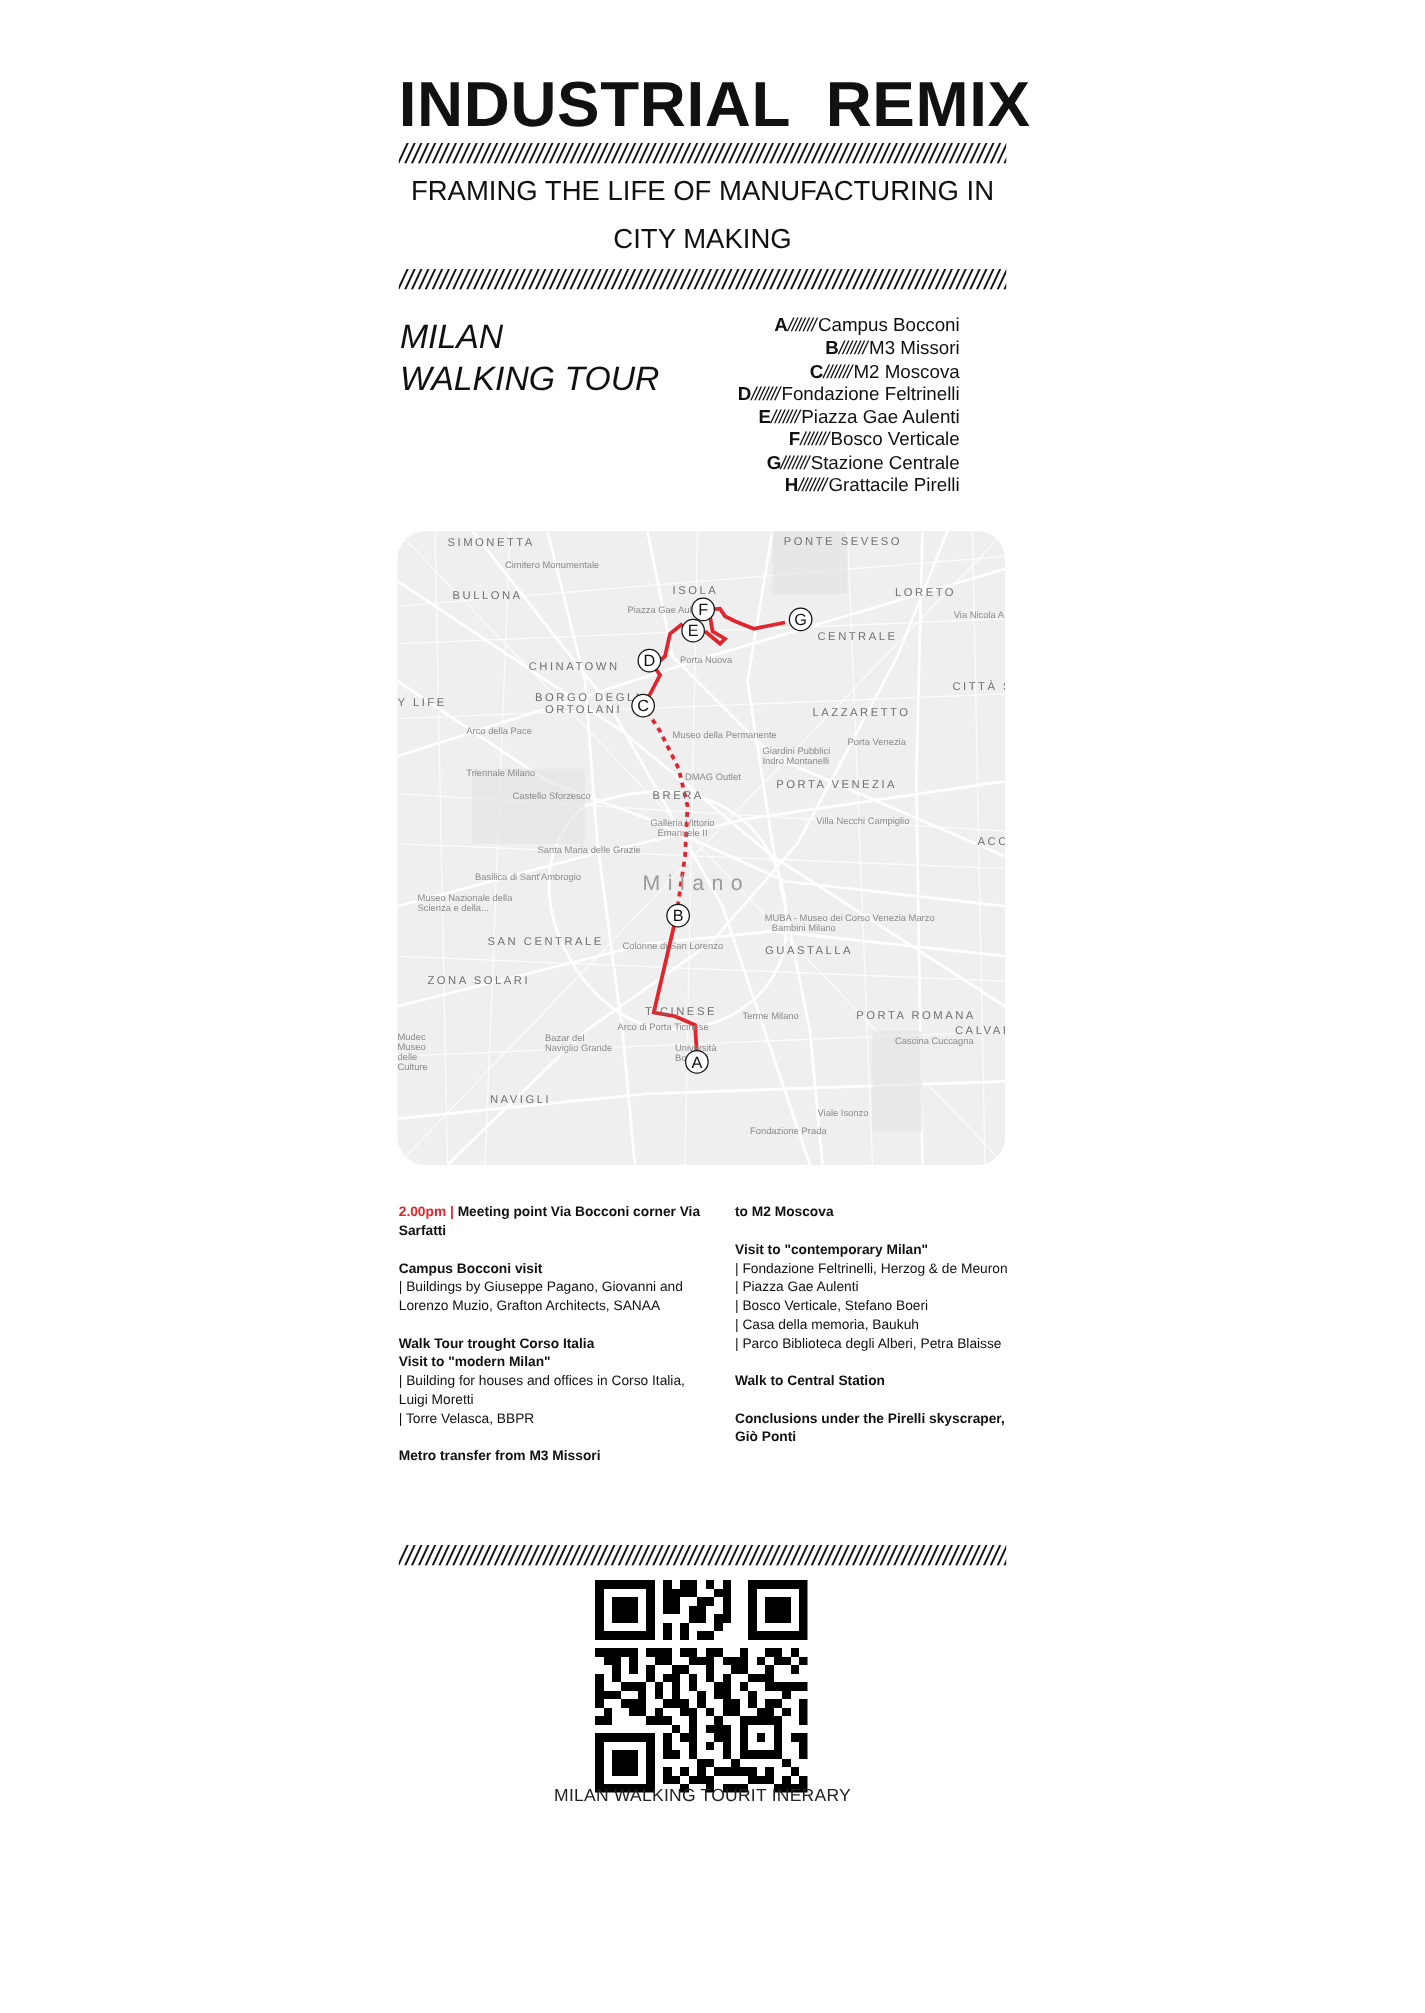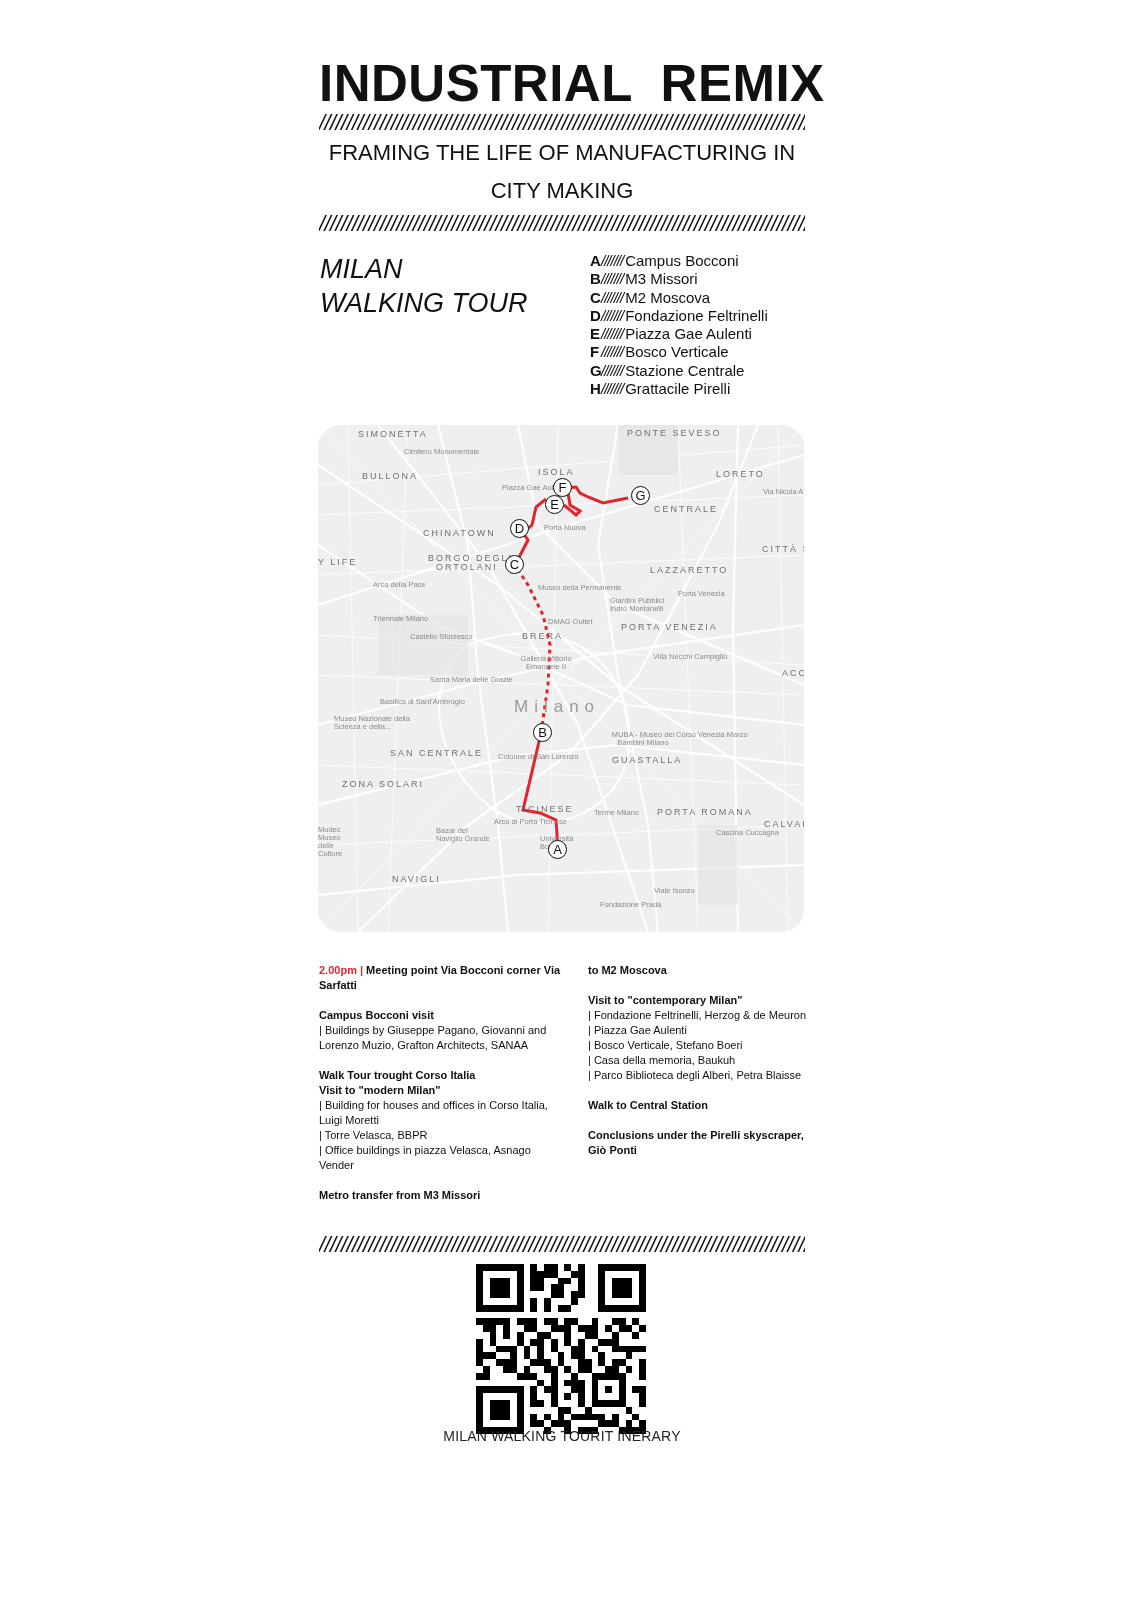--- a/index.html
+++ b/index.html
@@ -3,21 +3,21 @@
 <meta charset="utf-8">
 <style>
   html, body { margin:0; padding:0; background:#ffffff; }
   body { width:1140px; height:1610px; position:relative; overflow:hidden; font-family:"Liberation Sans", sans-serif; color:#111; }
   .abs { position:absolute; }
   .title { left:319px; top:58px; width:485px; font-size:51px; font-weight:bold; letter-spacing:0.5px; white-space:nowrap; line-height:52px; word-spacing:14px; }
   .slashes { left:319px; width:486px; height:20px; overflow:hidden; white-space:nowrap; font-size:22px; font-style:italic; line-height:20px; letter-spacing:-0.6px; color:#111; }
   .subtitle { left:319px; width:486px; text-align:center; font-size:22px; line-height:26px; color:#111; }
   .tour-title { left:320px; top:252px; font-size:27px; font-weight:normal; font-style:italic; line-height:34px; }
   .legend { left:590px; top:252px; font-size:15px; line-height:18.3px; }
-  .legend-row { white-space:nowrap; }
+  .legend-row { white-space:nowrap;text-align:right; }
   .legend-letter { font-weight:bold; display:inline-block; width:11px; }
   .legend-sep { font-style:italic; letter-spacing:-1px; margin-right:2px; }
   .map { left:318px; top:425px; width:486px; height:507px; background:#efefef; overflow:hidden;border-radius:22px; }
   .map svg { position:absolute; left:0; top:0; }
   .map-label { position:absolute; font-size:9px; letter-spacing:2px; color:#6f6f6f; white-space:nowrap; }
   .map-label.small { font-size:7.5px; letter-spacing:0; color:#8a8a8a; }
   .map-label.city { font-size:17px; letter-spacing:6px; color:#9a9a9a; }
   .marker { position:absolute; width:17px; height:17px; border:1.6px solid #111; border-radius:50%; background:#fff; font-size:13px; line-height:17px; text-align:center; color:#111; box-sizing:content-box; transform:translate(-10px,-10px); }
   .col { top:963px; width:245px; font-size:11px; line-height:15px; }
   .col p { margin:0 0 15px 0; }
@@ -105,21 +105,21 @@
   <div class="map-label" style="left:398px;top:44px;">LORETO</div>
   <div class="map-label" style="left:336px;top:79px;">CENTRALE</div>
   <div class="map-label" style="left:307px;top:140px;padding-left:25px;">LAZZARETTO</div>
   <div class="map-label" style="left:303px;top:197px;">PORTA VENEZIA</div>
   <div class="map-label" style="left:204px;top:206px;">BRERA</div>
   <div class="map-label" style="left:444px;top:119px;">CITTÀ S</div>
   <div class="map-label" style="left:72px;top:323px;">SAN CENTRALE</div>
   <div class="map-label" style="left:24px;top:354px;">ZONA SOLARI</div>
   <div class="map-label" style="left:198px;top:379px;">TICINESE</div>
   <div class="map-label" style="left:294px;top:330px;">GUASTALLA</div>
-  <div class="map-label" style="left:324px;top:382px;padding-left:15px;">PORTA ROMANA</div>
+  <div class="map-label" style="left:352px;top:382px;padding-left:15px;">PORTA ROMANA</div>
   <div class="map-label" style="left:446px;top:394px;">CALVAI</div>
   <div class="map-label" style="left:74px;top:449px;">NAVIGLI</div>
   <div class="map-label" style="left:0px;top:132px;">Y LIFE</div>
   <div class="map-label" style="left:464px;top:243px;">ACC</div>
   <div class="map-label city" style="left:196px;top:272px;">Milano</div>
 
   <div class="map-label small" style="left:86px;top:22px;">Cimitero Monumentale</div>
   <div class="map-label small" style="left:184px;top:58px;">Piazza Gae Aulenti</div>
   <div class="map-label small" style="left:226px;top:98px;">Porta Nuova</div>
   <div class="map-label small" style="left:55px;top:155px;">Arco della Pace</div>
@@ -157,21 +157,20 @@
 </div>
 
 <div class="abs col" style="left:319px;">
   <p><span class="red">2.00pm |</span><span class="b"> Meeting point  Via Bocconi corner Via Sarfatti</span></p>
   <p><span class="b" style="display:block;">Campus Bocconi visit</span><span>| Buildings by Giuseppe Pagano, Giovanni and Lorenzo Muzio, Grafton Architects, SANAA</span></p>
   <p>
       <span class="b" style="display:block;">Walk Tour trought Corso Italia</span>
       <span class="b" style="display:block;">Visit to "modern Milan"</span>
       <span style="display:block;">| Building for houses and offices in Corso Italia, Luigi Moretti</span>
       <span style="display:block;">| Torre Velasca, BBPR</span>
-      <span style="display:block;">| Office buildings in piazza Velasca, Asnago Vender</span>
     </p>
   <p class="b">Metro transfer from M3 Missori</p>
 </div>
 
 <div class="abs col" style="left:588px;width:220px;">
   <p class="b">to M2 Moscova</p>
   <p>
       <span class="b" style="display:block;">Visit to "contemporary Milan"</span>
       <span style="display:block;">| Fondazione Feltrinelli, Herzog &amp; de Meuron</span>
       <span style="display:block;">| Piazza Gae Aulenti</span>

